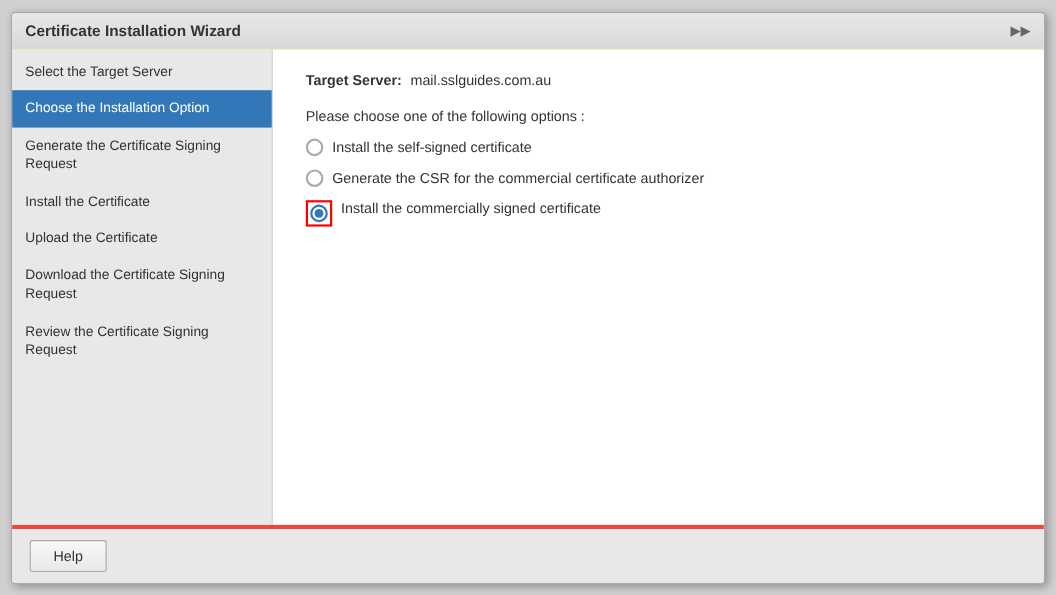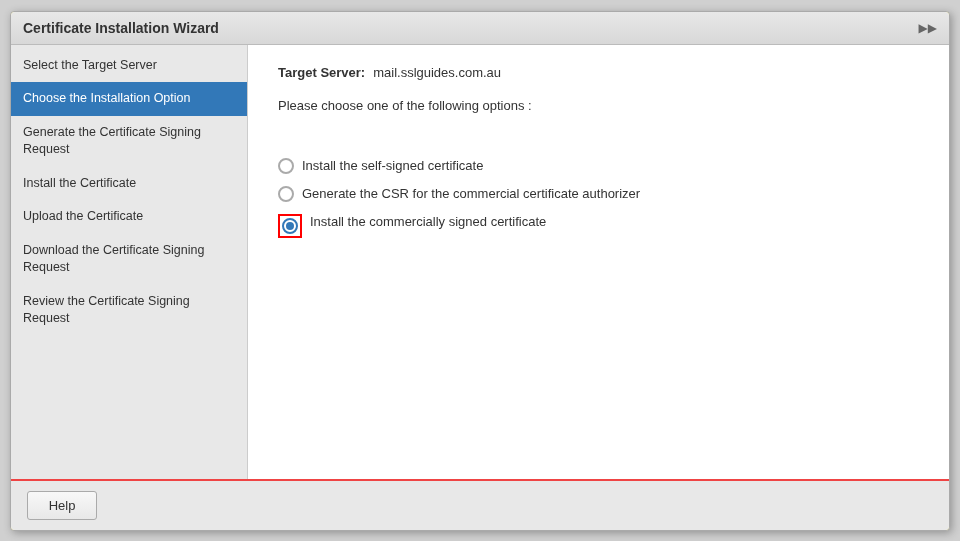--- a/index.html
+++ b/index.html
@@ -85,27 +85,26 @@
       font-size: 13px;
       white-space: nowrap;
     }
     .target-value {
       color: #333;
       font-size: 13px;
     }
     .choose-text {
       color: #333;
       font-size: 13px;
-      margin-bottom: 28px;
+      margin-bottom: 12px;
     }
     .options-list {
       display: flex;
       flex-direction: column;
       gap: 10px;
-      margin-top: 16px;
     }
     .option-item {
       display: flex;
       align-items: flex-start;
       gap: 8px;
       cursor: pointer;
     }
     .option-item label {
       cursor: pointer;
       font-size: 13px;
@@ -144,21 +143,21 @@
       justify-content: center;
     }
     .radio-selected-inner {
       width: 8px;
       height: 8px;
       border-radius: 50%;
       background: #3278b8;
     }
     .footer {
       background: #e8e8e8;
-      border-top: 2px solid #ef4444;
+      border-top: 4px solid #ef4444;
       padding: 10px 16px;
       display: flex;
       align-items: flex-start;
       justify-content: space-between;
       border-radius: 0 0 4px 4px;
     }
     .footer-left {
       display: flex;
       gap: 8px;
     }

